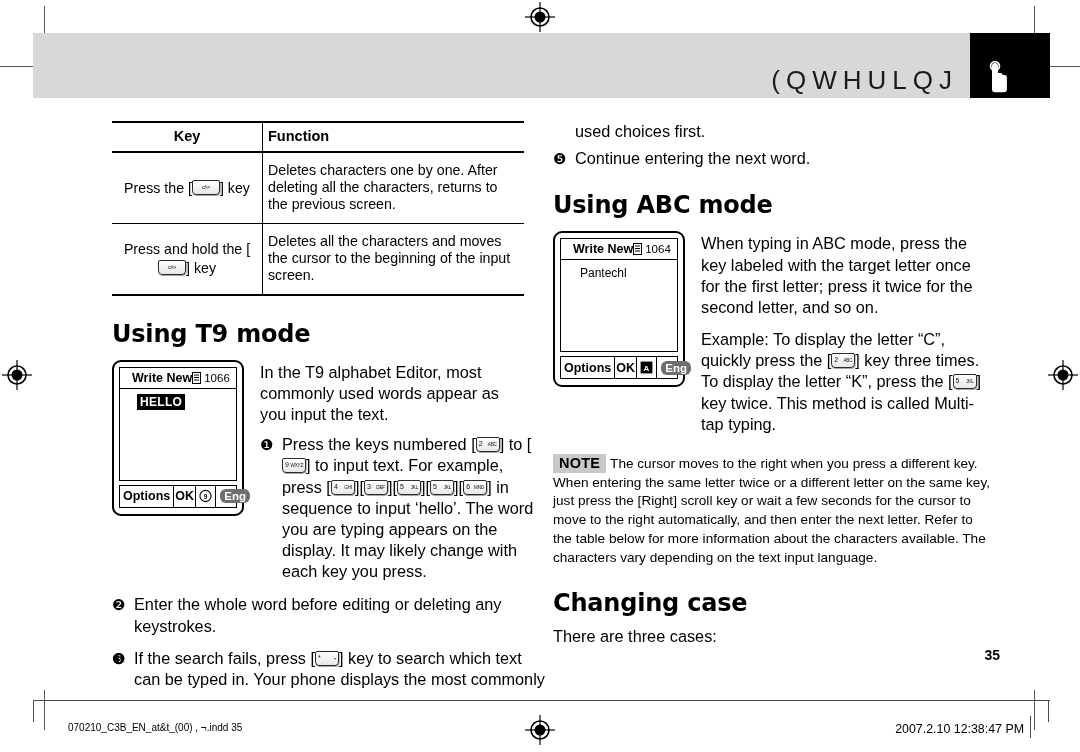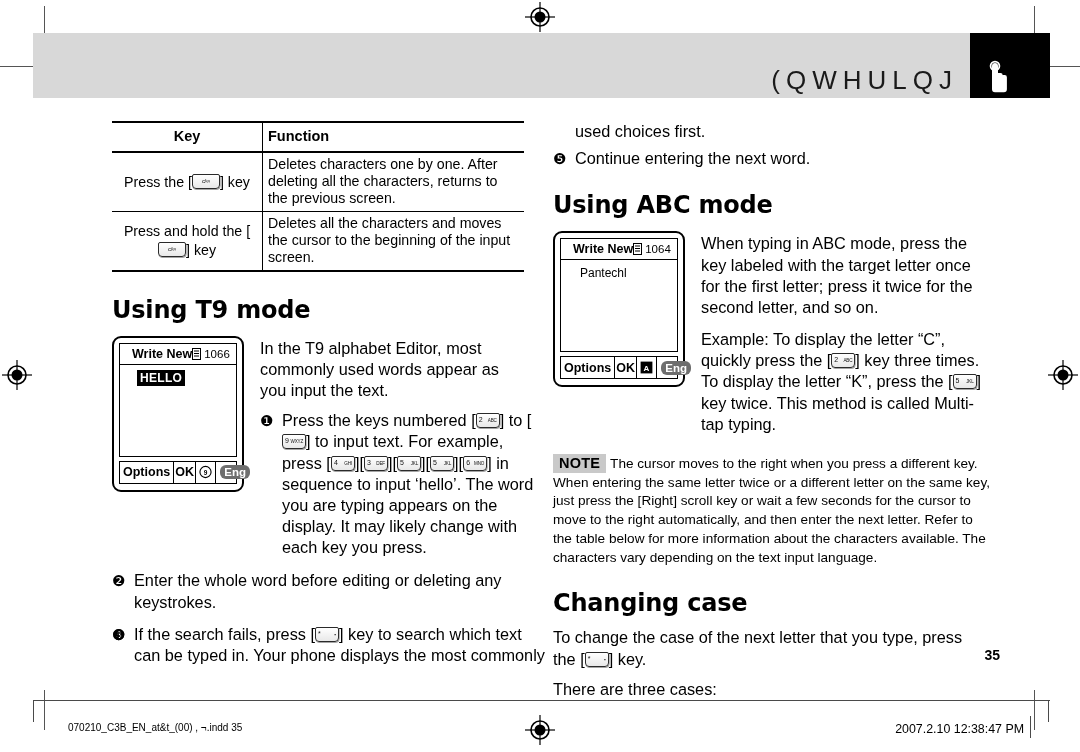--- a/index.html
+++ b/index.html
@@ -72,21 +72,21 @@
   #col-right { left: 553px; width: 440px; }
 
   
   table.keytable {
     border-collapse: collapse;
     width: 412px;
     font-size: 14.2px;
     line-height: 1.22;
   }
   table.keytable th, table.keytable td {
-    padding: 3px 5px;
+    padding: 9px 5px;
     vertical-align: middle;
   }
   table.keytable thead th {
     text-align: center;
     font-weight: bold;
     font-size: 14.5px;
     padding: 4px 5px 5px;
   }
   table.keytable thead tr { border-top: 2.5px solid #000; }
   table.keytable thead th { border-bottom: 2.5px solid #000; }
@@ -484,21 +484,20 @@
         <p class="body" style="width:290px;margin-top:11px;">Example: To display the letter “C”, quickly press the [<span class="keyglyph"><span class="kn">2</span><span class="kl">ABC</span></span>] key three times. To display the letter “K”, press the [<span class="keyglyph"><span class="kn">5</span><span class="kl">JKL</span></span>] key twice. This method is called Multi-tap typing.</p>
       </div>
     </div>
 
     <div id="note-block" style="margin-top:18px;width:438px;">
       <span class="note-badge">NOTE</span><span>The cursor moves to the right when you press a different key. When entering the same letter twice or a different letter on the same key, just press the [Right] scroll key or wait a few seconds for the cursor to move to the right automatically, and then enter the next letter. Refer to the table below for more information about the characters available. The characters vary depending on the text input language.</span>
     </div>
 
     <h2 class="section-head" style="margin-top:22px;">Changing case</h2>
 
-    <p class="body" style="margin-top:10px;width:420px;">To change the case of the next letter that you type, press the [<span class="keyglyph"><span class="kn">*</span><span class="kl">▪</span></span>] key.</p>
     <p class="body" style="margin-top:9px;">There are three cases:</p>
   </div>
 </div>
 
 <div id="page-number">35</div>
 
 <div id="footer-rule"></div>
 <div class="footer-bar" style="left:33px;top:700px;width:1.2px;height:22px;"></div>
 <div class="footer-bar" style="left:1048px;top:700px;width:1.2px;height:22px;"></div>
 <div class="footer-bar" style="left:1030px;top:716px;width:1.2px;height:22px;"></div>

